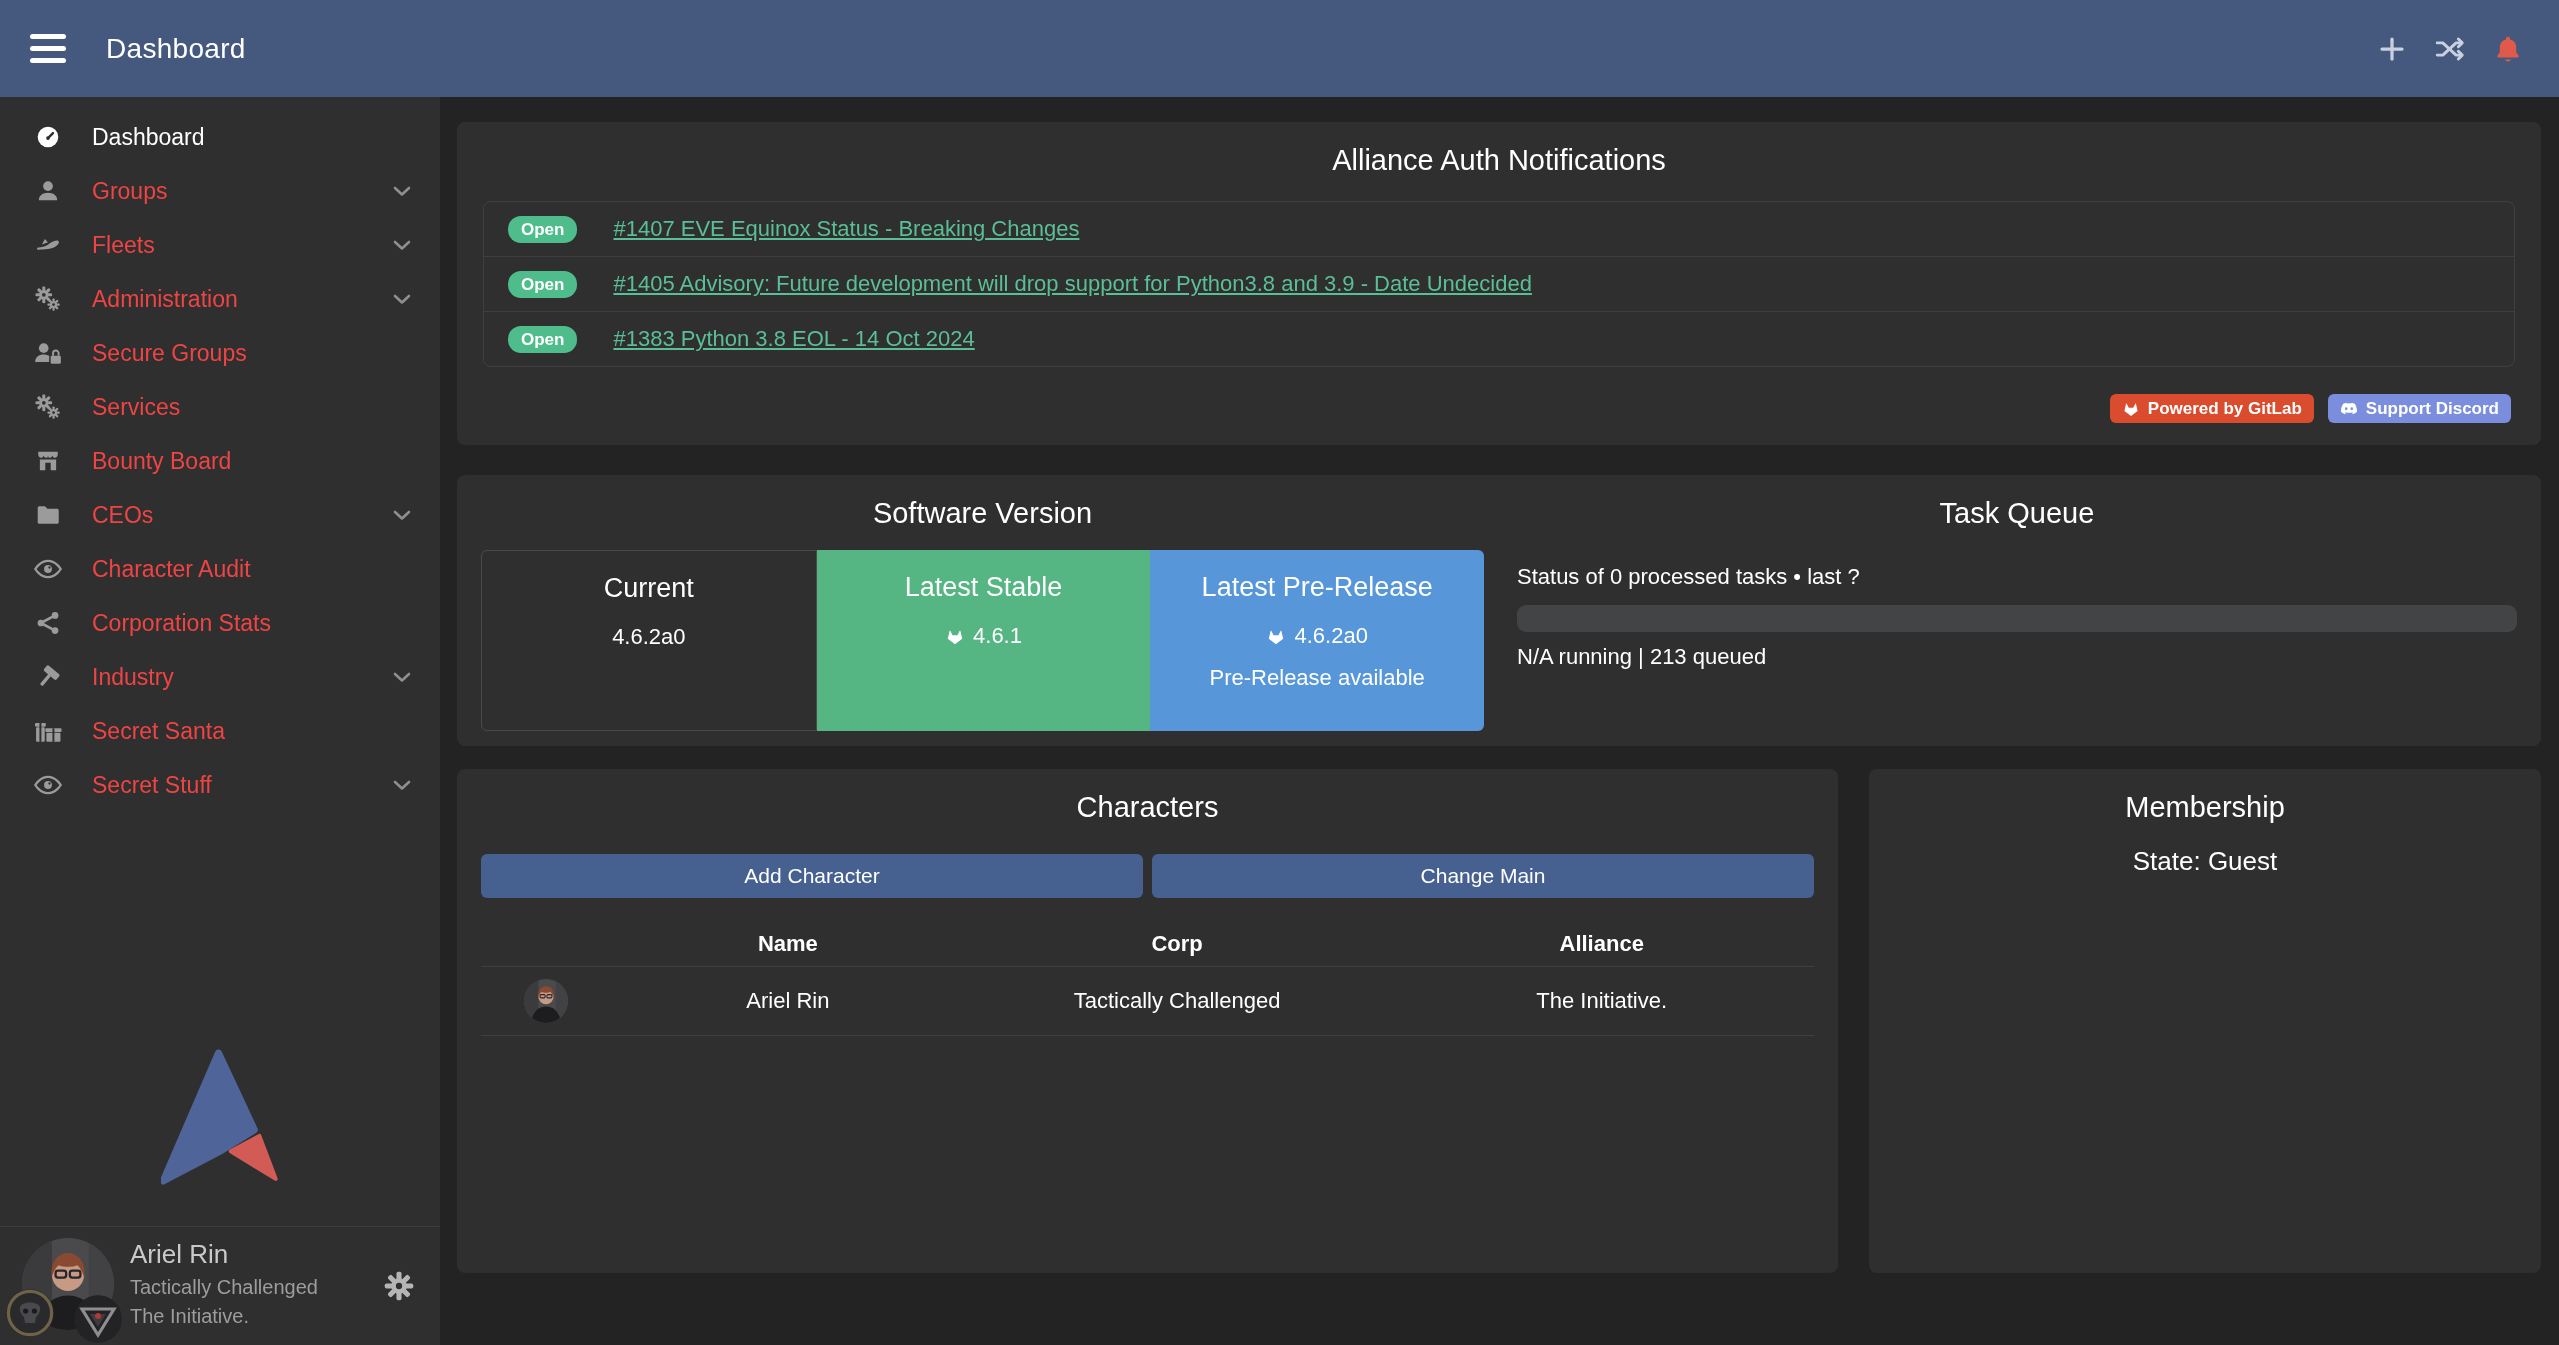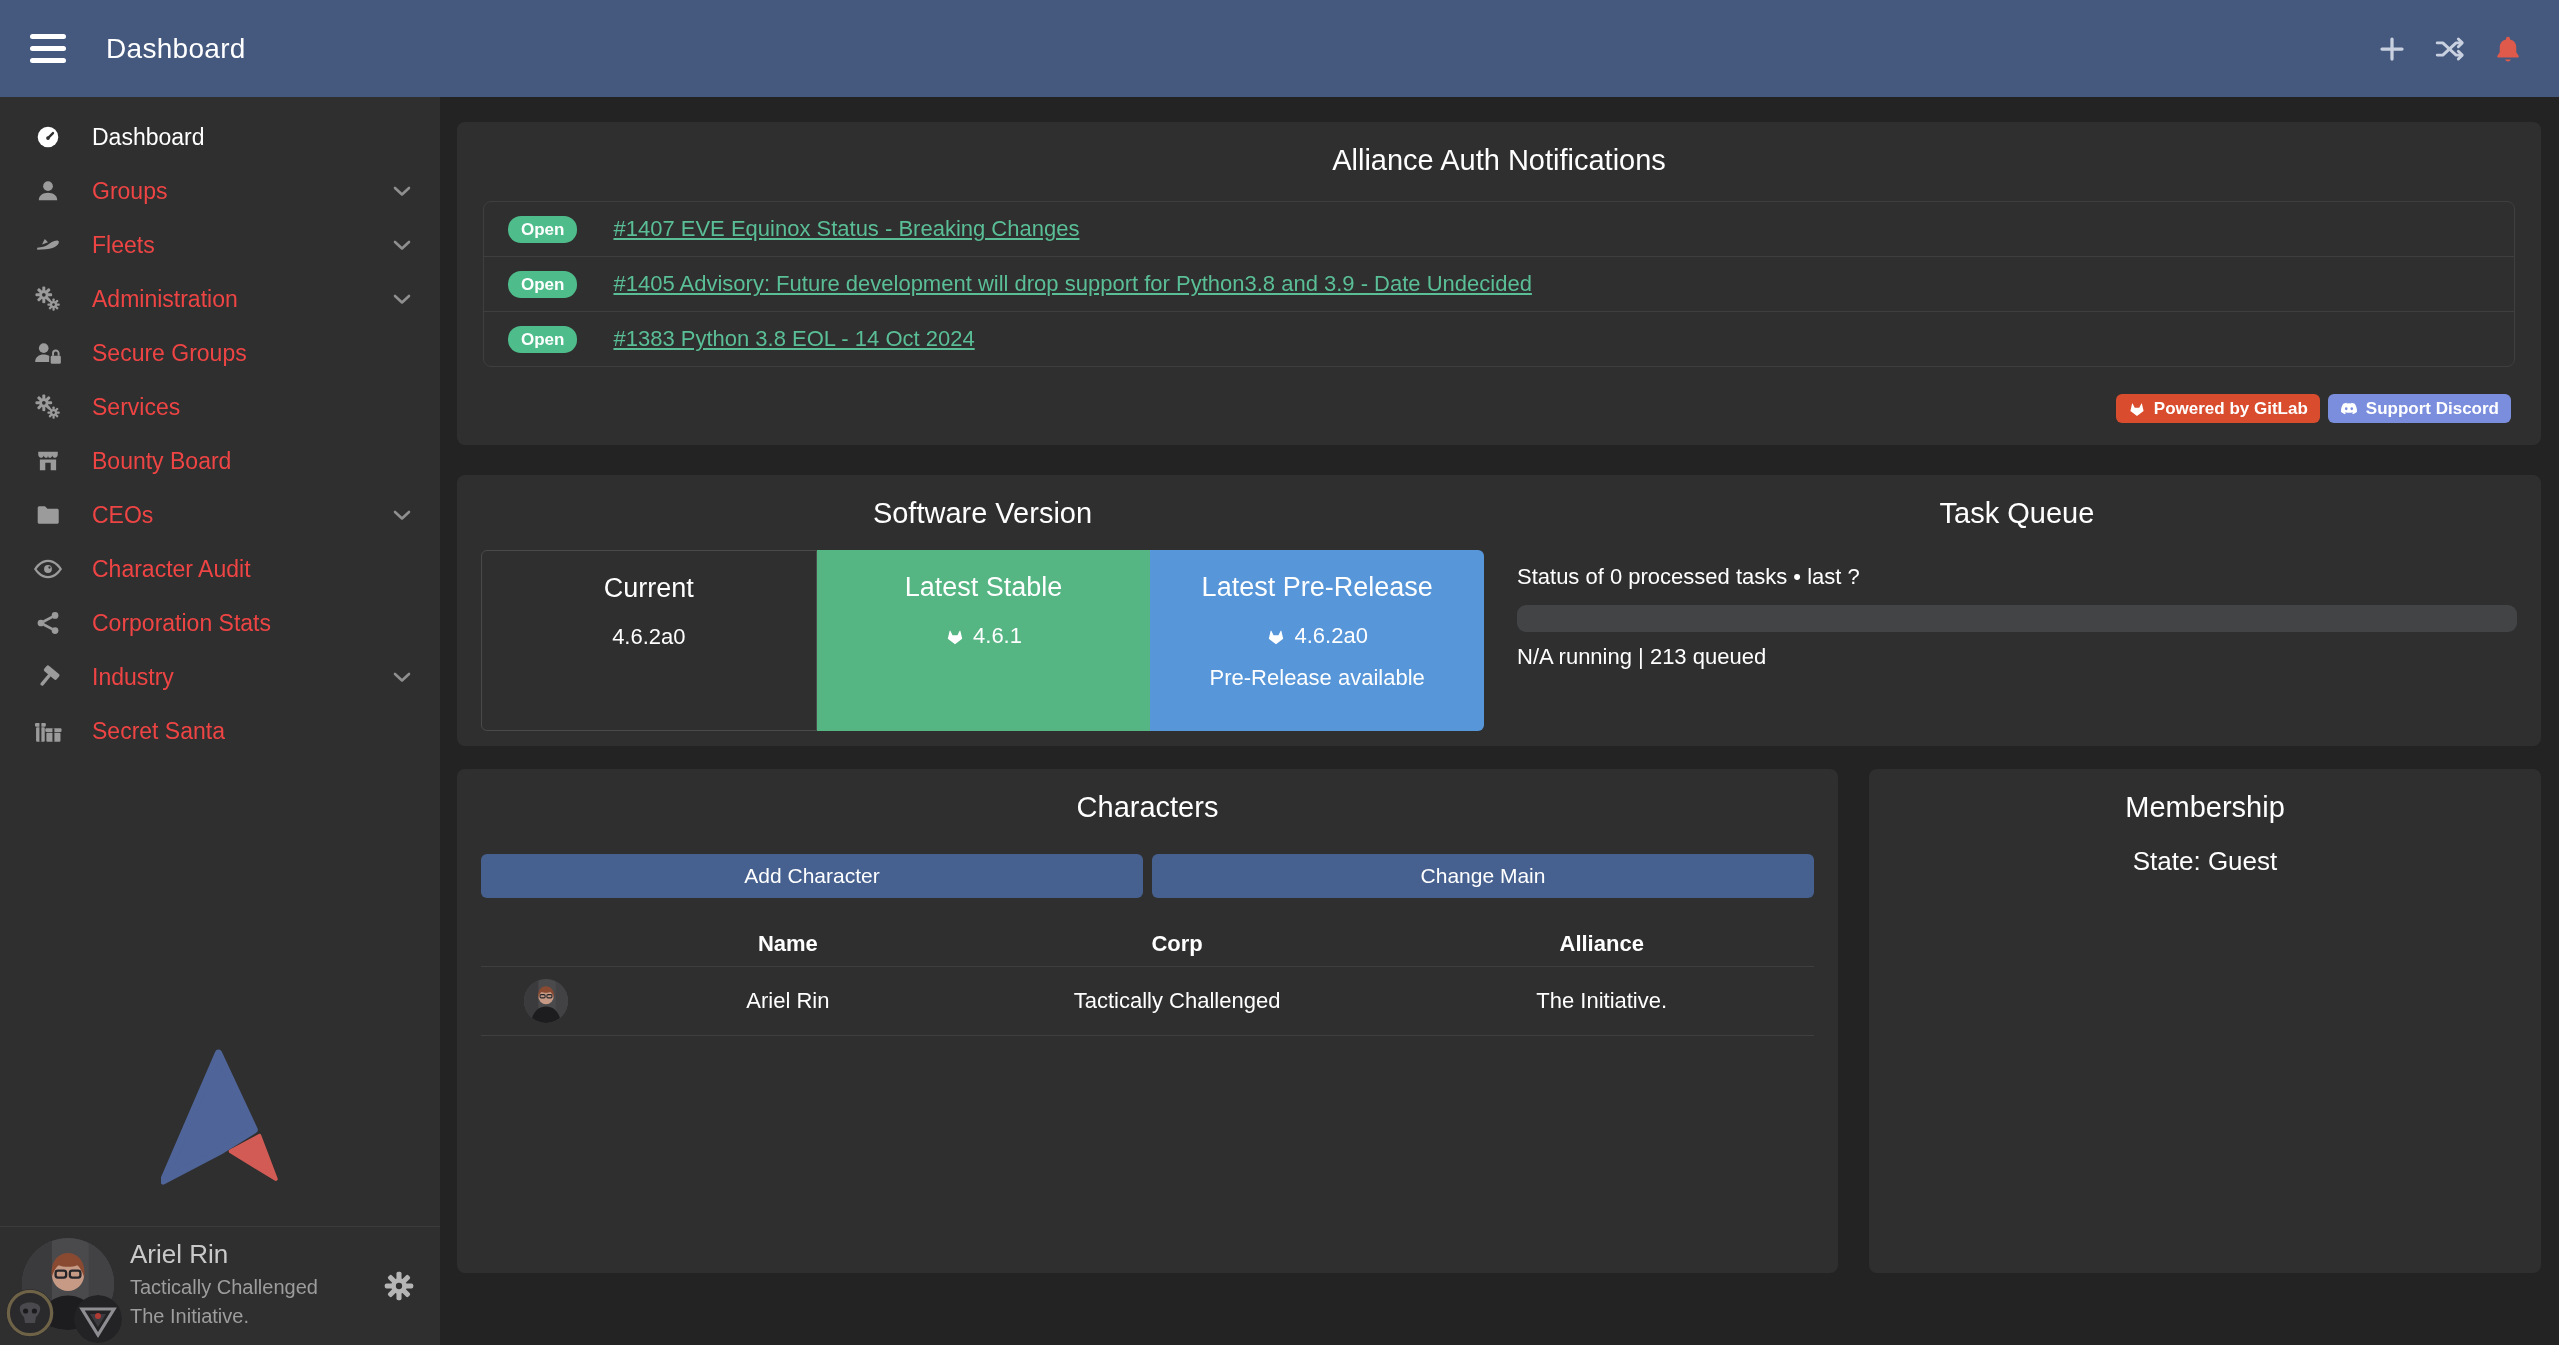--- a/index.html
+++ b/index.html
@@ -50,21 +50,21 @@
 
   
   #panel-notifications{left:17px;top:25px;width:2084px;height:323px;}
   .notif-list{margin:24px 26px 0;border:1px solid #3f3f3f;border-radius:8px;}
   .notif-item{height:54px;display:flex;align-items:center;gap:36px;padding:0 24px;
               border-bottom:1px solid #3f3f3f;}
   .notif-item:last-child{border-bottom:none;}
   .badge-open{background:#4fbd8b;color:#fff;font-size:17px;font-weight:bold;
               padding:5px 13px;border-radius:13px;line-height:1;}
   .notif-link{color:#5abf97;font-size:22px;text-decoration:underline;cursor:pointer;}
-  .footer-badges{position:absolute;right:30px;bottom:22px;display:flex;gap:8px;}
+  .footer-badges{position:absolute;right:30px;bottom:22px;display:flex;gap:14px;}
   .fbadge{height:29px;border-radius:6px;display:flex;align-items:center;gap:8px;
           padding:0 12px;font-size:17px;font-weight:bold;color:#fff;cursor:pointer;}
   .fbadge.gitlab{background:#d94c2e;}
   .fbadge.discord{background:#7b8ede;}
   .fbadge svg{width:18px;height:17px;}
 
   
   #panel-versions{left:17px;top:378px;width:2084px;height:271px;display:flex;padding:0 24px;}
   .col-left{width:1003px;flex:none;margin-right:33px;}
   .col-right{flex:1;}
@@ -299,20 +299,33 @@
             <rect x="2" y="8.6" width="8" height="13.4" rx="1"></rect>
             <rect x="10.5" y="9.5" width="15" height="3.5" rx="1"></rect>
             <rect x="11.5" y="13.6" width="13" height="8.4" rx="1"></rect>
             <rect x="5.1" y="4.5" width="1.8" height="17.5" fill="#2f2f2f"></rect>
             <rect x="17.1" y="9.5" width="1.8" height="12.5" fill="#2f2f2f"></rect>
           </svg>
         </span>
       <span>Secret Santa</span>
     </div>
 
+    <div class="menu-item">
+      <span class="mi-icon">
+          <svg viewBox="0 0 26 20" fill="none" stroke="currentColor" stroke-width="2">
+            <path d="M2 10s4.2-7 11-7 11 7 11 7-4.2 7-11 7-11-7-11-7z"></path>
+            <circle cx="13" cy="10" r="3.4" fill="currentColor" stroke="none"></circle>
+            <circle cx="14.3" cy="8.7" r="1" fill="#2f2f2f" stroke="none"></circle>
+          </svg>
+        </span>
+      <span>Secret Stuff</span>
+      <svg class="chev" viewBox="0 0 24 24" fill="none" stroke="currentColor" stroke-width="2.6" stroke-linecap="round" stroke-linejoin="round">
+          <path d="M5 9l7 6.5L19 9"></path>
+        </svg>
+    </div>
   </div>
 
   <div class="sidebar-logo">
     <svg width="118" height="138" viewBox="0 0 115 135">
       <polygon points="56,6 91,81 59,101 2,131" fill="#4f6498" stroke="#4f6498" stroke-width="7" stroke-linejoin="round"></polygon>
       <polygon points="96,87 68,102 112,129" fill="#d25b55" stroke="#d25b55" stroke-width="4" stroke-linejoin="round"></polygon>
     </svg>
   </div>
 
   <div class="user-panel">

